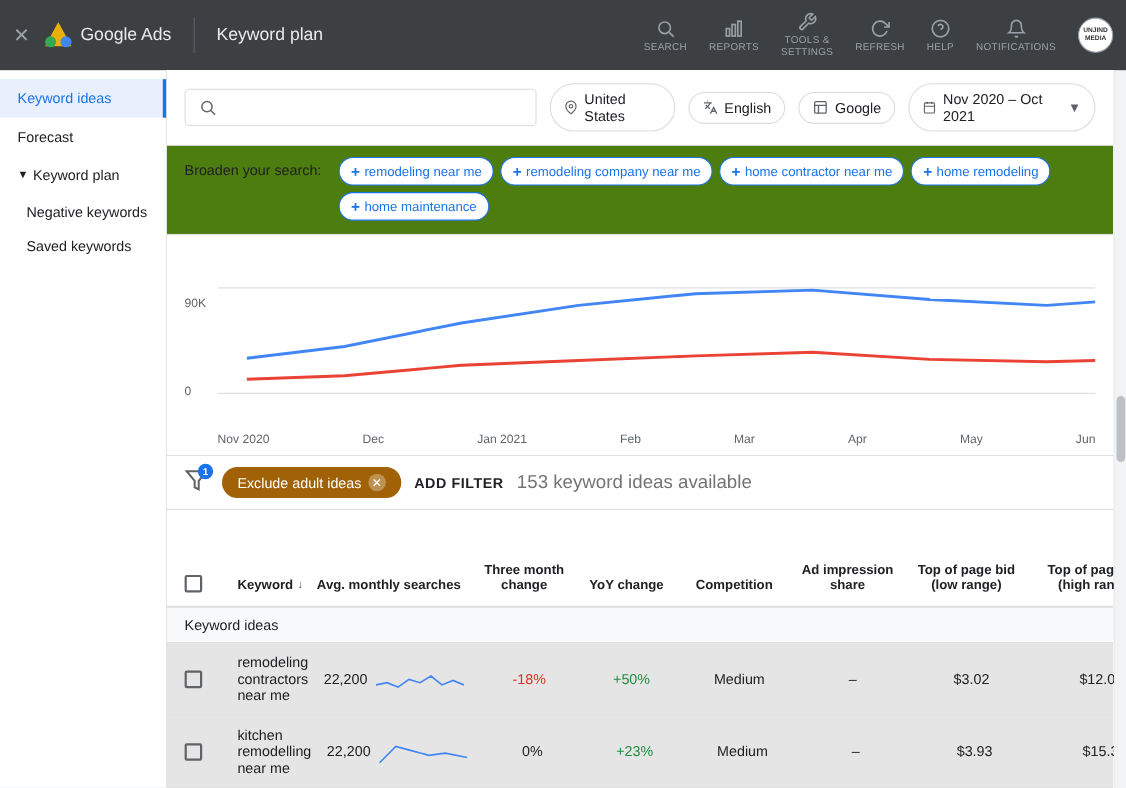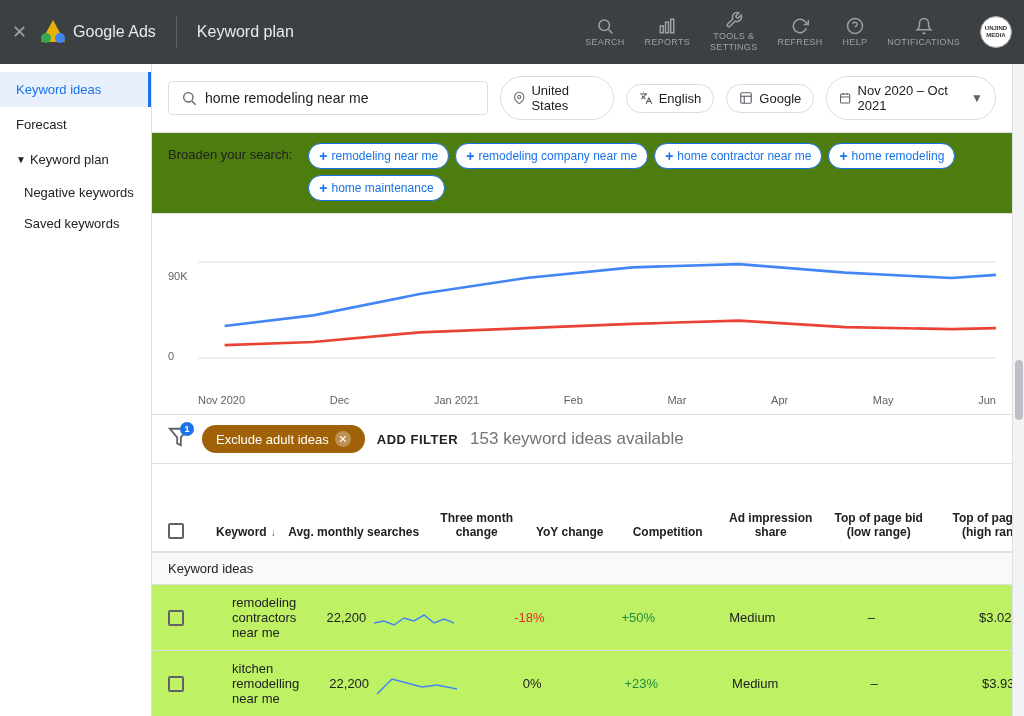--- a/index.html
+++ b/index.html
@@ -73,21 +73,21 @@
     .exclude-x { background: rgba(255,255,255,0.3); border-radius: 50%; width: 16px; height: 16px; display: flex; align-items: center; justify-content: center; font-size: 11px; }
     .add-filter-btn { font-size: 13px; font-weight: 600; color: #202124; cursor: pointer; letter-spacing: 0.5px; }
     .keyword-count { font-size: 17px; color: #737373; }
 
     
     .table-area { background: #fff; }
     .table-header { display: grid; grid-template-columns: 40px 1fr 140px 90px 80px 100px 90px 110px 110px; align-items: end; padding: 8px 16px; border-bottom: 2px solid #e0e0e0; gap: 8px; }
     .th { font-size: 12px; color: #202124; font-weight: 600; text-align: center; padding-bottom: 4px; margin-top: 39px; }
     .th-left { text-align: left; }
     .section-header { padding: 8px 16px; font-size: 13px; font-weight: 500; color: #202124; background: #f8f9fa; border-bottom: 1px solid #e0e0e0; }
-    .table-row { display: grid; grid-template-columns: 40px 1fr 140px 90px 80px 100px 90px 110px 110px; align-items: center; padding: 10px 16px; border-bottom: 1px solid #e0e0e0; gap: 24px; background: #bef264; }
+    .table-row { display: grid; grid-template-columns: 40px 1fr 140px 90px 80px 100px 90px 110px 110px; align-items: center; padding: 10px 16px; border-bottom: 1px solid #e0e0e0; gap: 8px; background: #e5e5e5; }
     .td { font-size: 13px; color: #202124; text-align: center; }
     .td-left { text-align: left; }
     .checkbox { width: 16px; height: 16px; border: 2px solid #5f6368; border-radius: 2px; cursor: pointer; }
     .mini-chart { height: 30px; width: 80px; }
 
     
     .scroll-indicator { width: 12px; background: #f1f3f4; display: flex; align-items: center; justify-content: center; border-left: 1px solid #e0e0e0; }
     .scroll-thumb { width: 8px; height: 60px; background: #bdc1c6; border-radius: 4px; }
   </style>
 </head>
@@ -182,21 +182,20 @@
 
   <div class="content">
 
     <div class="search-bar-area">
       <div class="search-row">
         <div class="search-box">
           <svg width="16" height="16" viewBox="0 0 24 24" fill="none" stroke="#5f6368" stroke-width="2">
               <circle cx="11" cy="11" r="7"></circle>
               <line x1="16.5" y1="16.5" x2="22" y2="22"></line>
             </svg>
-          <input type="text" value="home remodeling near me" style="border: none; outline: none; font-size: 14px; color: rgb(32, 33, 36); width: 240px;">
         </div>
         <div class="filter-chip">
           <svg width="14" height="14" viewBox="0 0 24 24" fill="none" stroke="#5f6368" stroke-width="2">
               <path d="M21 10c0 7-9 13-9 13s-9-6-9-13a9 9 0 0 1 18 0z"></path>
               <circle cx="12" cy="10" r="3"></circle>
             </svg>
           <span>United States</span>
         </div>
         <div class="filter-chip">
           <svg width="14" height="14" viewBox="0 0 24 24" fill="none" stroke="#5f6368" stroke-width="2">

